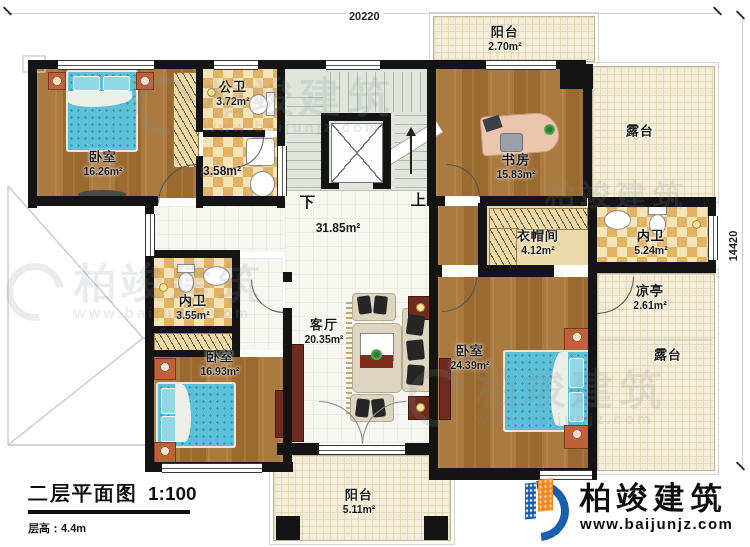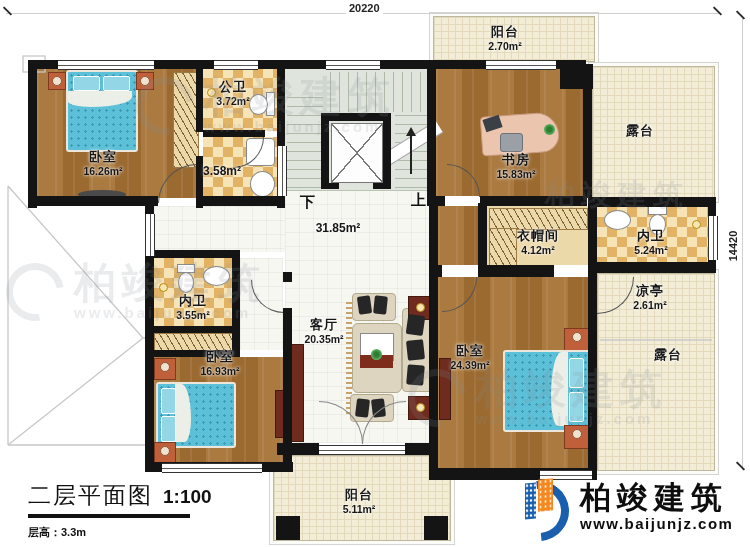--- a/index.html
+++ b/index.html
@@ -56,21 +56,21 @@
   .dimlbl{position:absolute;z-index:30;font-size:11px;font-weight:bold;color:#222;background:#fff;padding:0 3px;}
   .dimline{position:absolute;background:#d0d0d0;z-index:4;}
   .tick{position:absolute;width:11px;height:2px;background:#2b2b2b;transform:rotate(45deg);z-index:5;}
   
   .wm{position:absolute;z-index:35;color:#878d96;opacity:.17;display:flex;align-items:center;gap:10px;pointer-events:none;}
   .wm .g{width:44px;height:44px;border:7px solid currentColor;border-radius:50%;border-right-color:transparent;transform:rotate(35deg);flex:none;}
   .wm .t1{font-size:42px;font-weight:900;letter-spacing:6px;white-space:nowrap;line-height:1;}
   .wm .t2{font-size:15px;font-weight:700;letter-spacing:3px;white-space:nowrap;}
   .titleblock{position:absolute;left:28px;top:480px;z-index:40;color:#111;}
   .titleblock .row{display:flex;align-items:baseline;gap:10px;}
-  .titleblock .t{font-size:23px;font-weight:normal;letter-spacing:2px;}
+  .titleblock .t{font-size:20px;font-weight:bold;letter-spacing:2px;}
   .titleblock .s{font-size:19px;font-weight:bold;}
   .titleblock .rule{width:162px;height:4px;background:#111;margin-top:3px;}
   .titleblock .info{margin-top:7px;font-size:11px;font-weight:bold;display:flex;gap:18px;}
   .logo{position:absolute;left:508px;top:477px;z-index:40;display:flex;align-items:center;gap:10px;}
   .lg{position:relative;width:62px;height:60px;flex:none;}
   .lg .sw{position:absolute;left:1px;top:4px;width:44px;height:44px;border:8px solid #1a5fae;border-radius:50%;
      border-top-color:transparent;border-right-color:transparent;transform:rotate(-140deg);}
   .lg .b1{position:absolute;left:17px;top:6px;width:11px;height:36px;background:#1a5fae;transform:skewY(-4deg);
      background-image:radial-gradient(#fff 1px, transparent 1.2px);background-size:4px 5px;}
   .lg .b2{position:absolute;left:30px;top:2px;width:15px;height:32px;background:#f5871f;transform:skewY(-6deg);
@@ -89,21 +89,21 @@
       <rect x="23" y="56" width="22" height="16"></rect>
       <path d="M600,340 L712,340"></path>
     </g>
   </svg>
   <div class="dimline" style="left:6px;top:13px;width:714px;height:1px"></div>
   <div class="dimline" style="left:742px;top:16px;width:1px;height:454px"></div>
   <div class="tick" style="left:2px;top:10px"></div>
   <div class="tick" style="left:712px;top:10px"></div>
   <div class="tick" style="left:735px;top:14px"></div>
   <div class="tick" style="left:735px;top:465px"></div>
-  <div class="dimlbl" style="left:346px;top:2px">20220</div>
+  <div class="dimlbl" style="left:346px;top:10px">20220</div>
   <div class="dimlbl" style="left:702px;top:240px;width:56px;text-align:center;transform:rotate(-90deg)">14420</div>
 
   <div class="wood" style="left:37px;top:68px;width:160px;height:130px"></div>
   <div class="checker" style="left:203px;top:68px;width:74px;height:63px"></div>
   <div class="checker" style="left:203px;top:137px;width:74px;height:60px"></div>
   <div class="stair" style="left:285px;top:68px;width:142px;height:122px"></div>
   <div class="treadv" style="left:330px;top:72px;width:92px;height:40px"></div>
   <div class="treadh" style="left:287px;top:96px;width:36px;height:92px"></div>
   <div class="treadh" style="left:395px;top:115px;width:32px;height:73px"></div>
   <div class="abs" style="left:382px;top:136px;width:62px;height:12px;background:#fff;border-top:1px solid #999;border-bottom:1px solid #999;transform:rotate(-32deg);z-index:12"></div>
@@ -365,21 +365,21 @@
       </div>
   </div>
 
   <div class="titleblock">
     <div class="row">
       <span class="t">二层平面图</span>
       <span class="s">1:100</span>
     </div>
     <div class="rule"></div>
     <div class="info">
-      <span>层高：3.3m</span>
+      <span>层高：4.4m</span>
     </div>
   </div>
 
   <div class="logo">
     <div class="lg">
       <div class="sw"></div>
         <div class="b1"></div>
         <div class="b2"></div>
     </div>
     <div>

